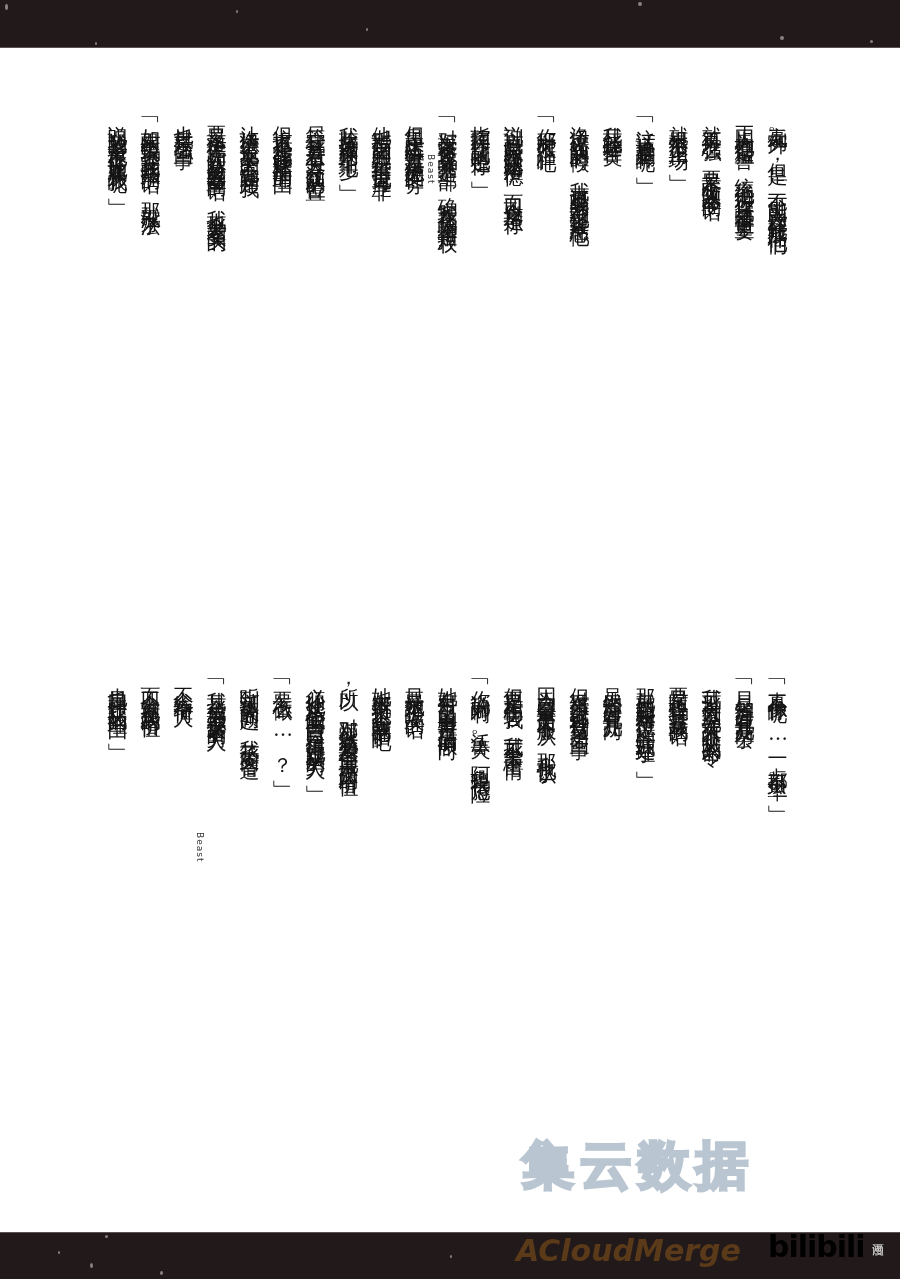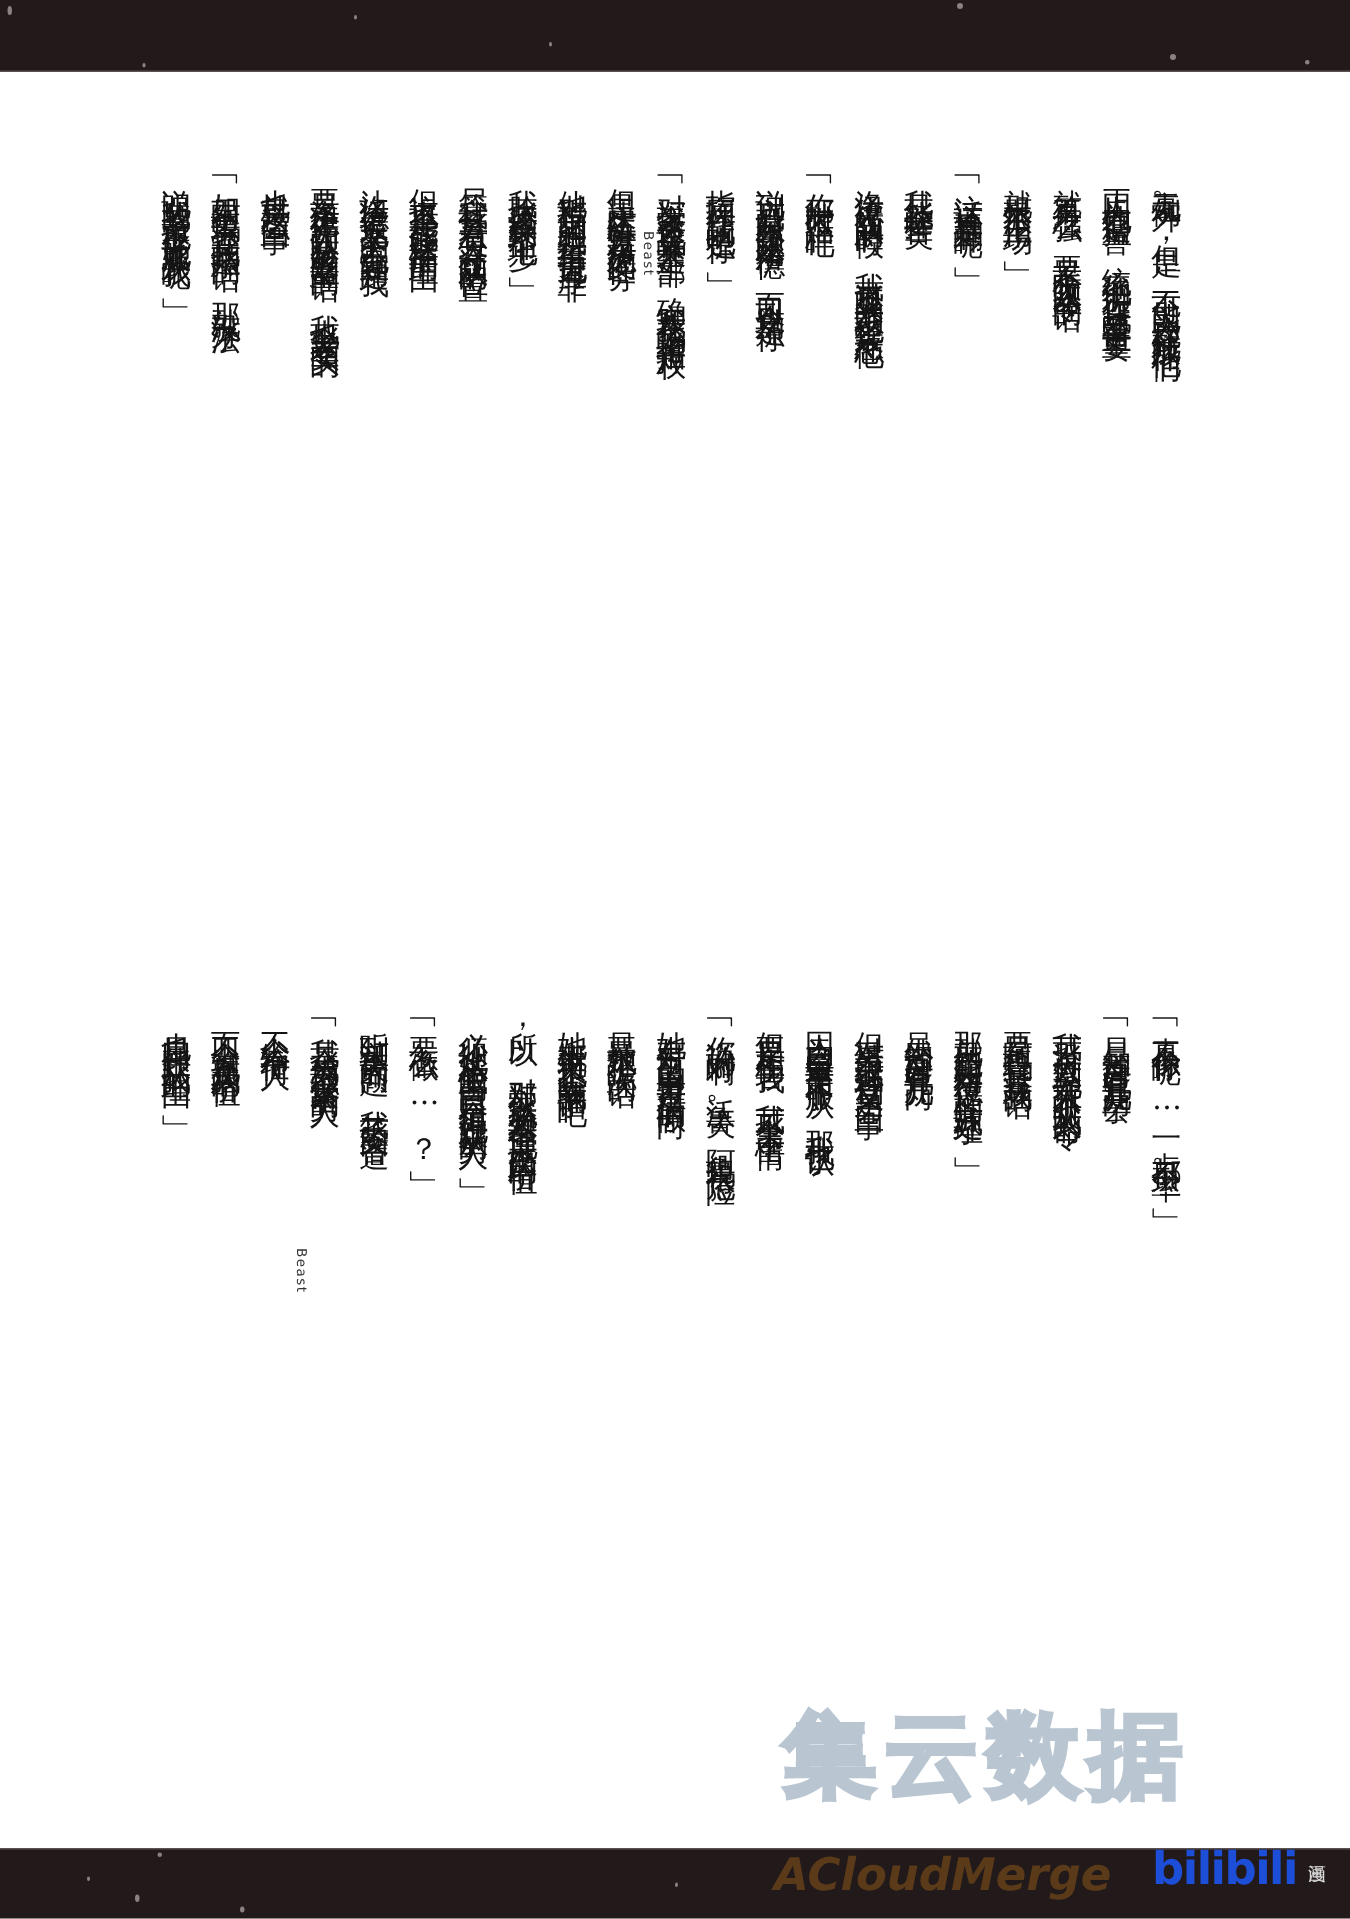--- a/index.html
+++ b/index.html
@@ -12,26 +12,26 @@
   .page { position:absolute; left:0; top:48px; width:900px; height:1184px; }
   .block { position:absolute; display:flex; flex-direction:row-reverse; }
   .block.top { right:106px; top:62px; height:520px; }
   .block.bottom { right:106px; top:624px; height:520px; }
   .col { width:33px; display:flex; justify-content:center; position:relative; }
   .col .txt { writing-mode:vertical-rl; text-orientation:upright; font-size:20px; line-height:33px;
               letter-spacing:3.5px; color:#141414; white-space:nowrap; }
   .ruby { position:absolute; font-family:"DejaVu Sans","Liberation Sans",sans-serif; font-size:9px;
           color:#333; writing-mode:vertical-rl; letter-spacing:1px; }
   .watermark { position:absolute; left:522px; top:1140px; font-family:Liberation Serif, serif;
-               font-weight:bold; font-size:62px; color:#ffffff; letter-spacing:6px;
+               font-weight:bold; font-size:52px; color:#ffffff; letter-spacing:6px;
                -webkit-text-stroke:3px #b9c6d2; line-height:1; }
   .wm-en { position:absolute; left:516px; top:1236px; font-family:"DejaVu Sans",sans-serif;
            font-weight:bold; font-style:italic; font-size:30px; color:#5a3a18; line-height:1; }
   .bili { position:absolute; left:768px; top:1232px; font-family:"DejaVu Sans",sans-serif;
-          font-weight:bold; font-size:30px; color:#1d4ed8; line-height:1; letter-spacing:-1px; }
+          font-weight:bold; font-size:30px; color:#000000; line-height:1; letter-spacing:-1px; }
   .manhua { position:absolute; left:872px; top:1234px; font-family:"DejaVu Sans",sans-serif;
             font-size:12px; color:#d8d8d8; writing-mode:vertical-rl; line-height:1; }
 </style>
 </head>
 <body>
 
 <div class="band top">
   <span class="speck" style="left:5px;top:4px;width:3px;height:6px;"></span>
   <span class="speck" style="left:236px;top:10px;width:2px;height:3px;"></span>
   <span class="speck" style="left:366px;top:28px;width:2px;height:3px;"></span>

